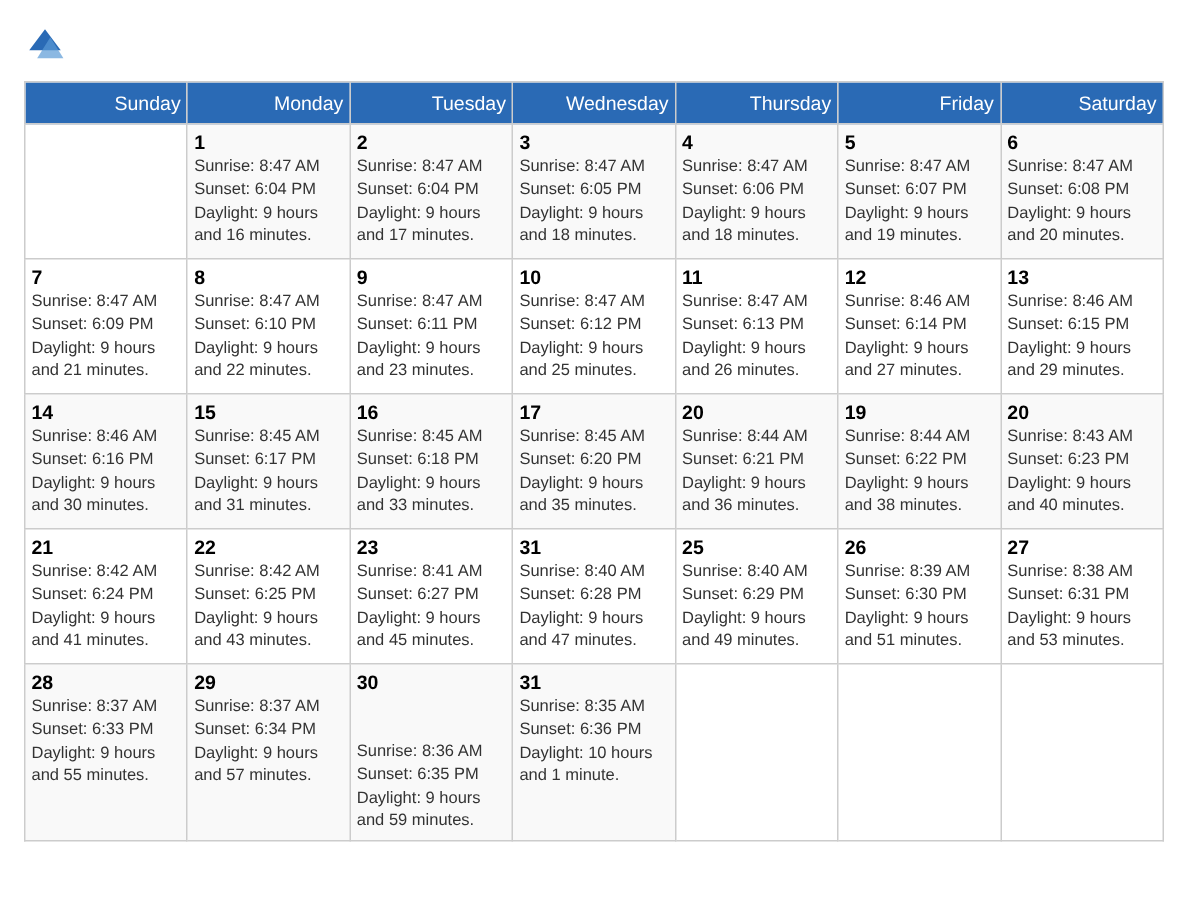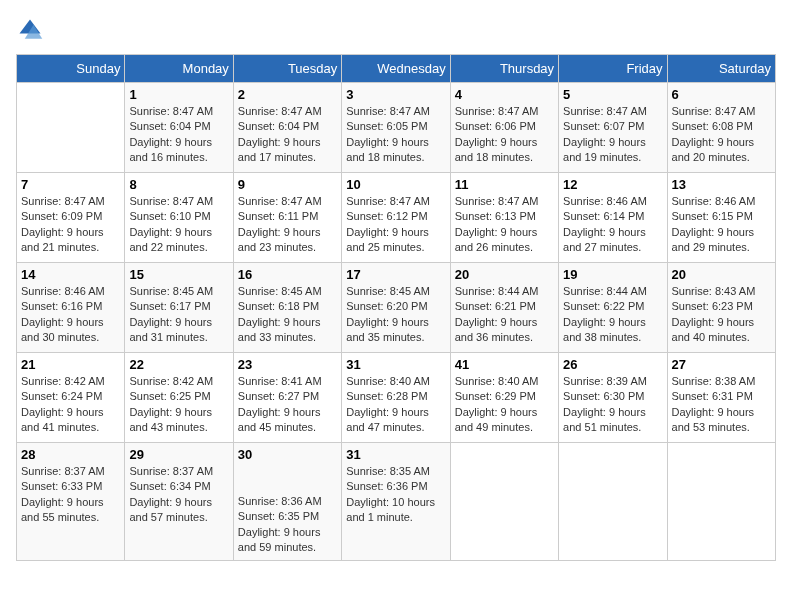--- a/index.html
+++ b/index.html
@@ -264,21 +264,21 @@
 Sunset: 6:27 PM
 Daylight: 9 hours and 45 minutes.</div>
         </td>
         <td>
           <div class="day-num">31</div>
           <div class="cell-text" style="white-space: pre-line;">Sunrise: 8:40 AM
 Sunset: 6:28 PM
 Daylight: 9 hours and 47 minutes.</div>
         </td>
         <td>
-          <div class="day-num">41</div>
+          <div class="day-num">25</div>
           <div class="cell-text" style="white-space: pre-line;">Sunrise: 8:40 AM
 Sunset: 6:29 PM
 Daylight: 9 hours and 49 minutes.</div>
         </td>
         <td>
           <div class="day-num">26</div>
           <div class="cell-text" style="white-space: pre-line;">Sunrise: 8:39 AM
 Sunset: 6:30 PM
 Daylight: 9 hours and 51 minutes.</div>
         </td>

